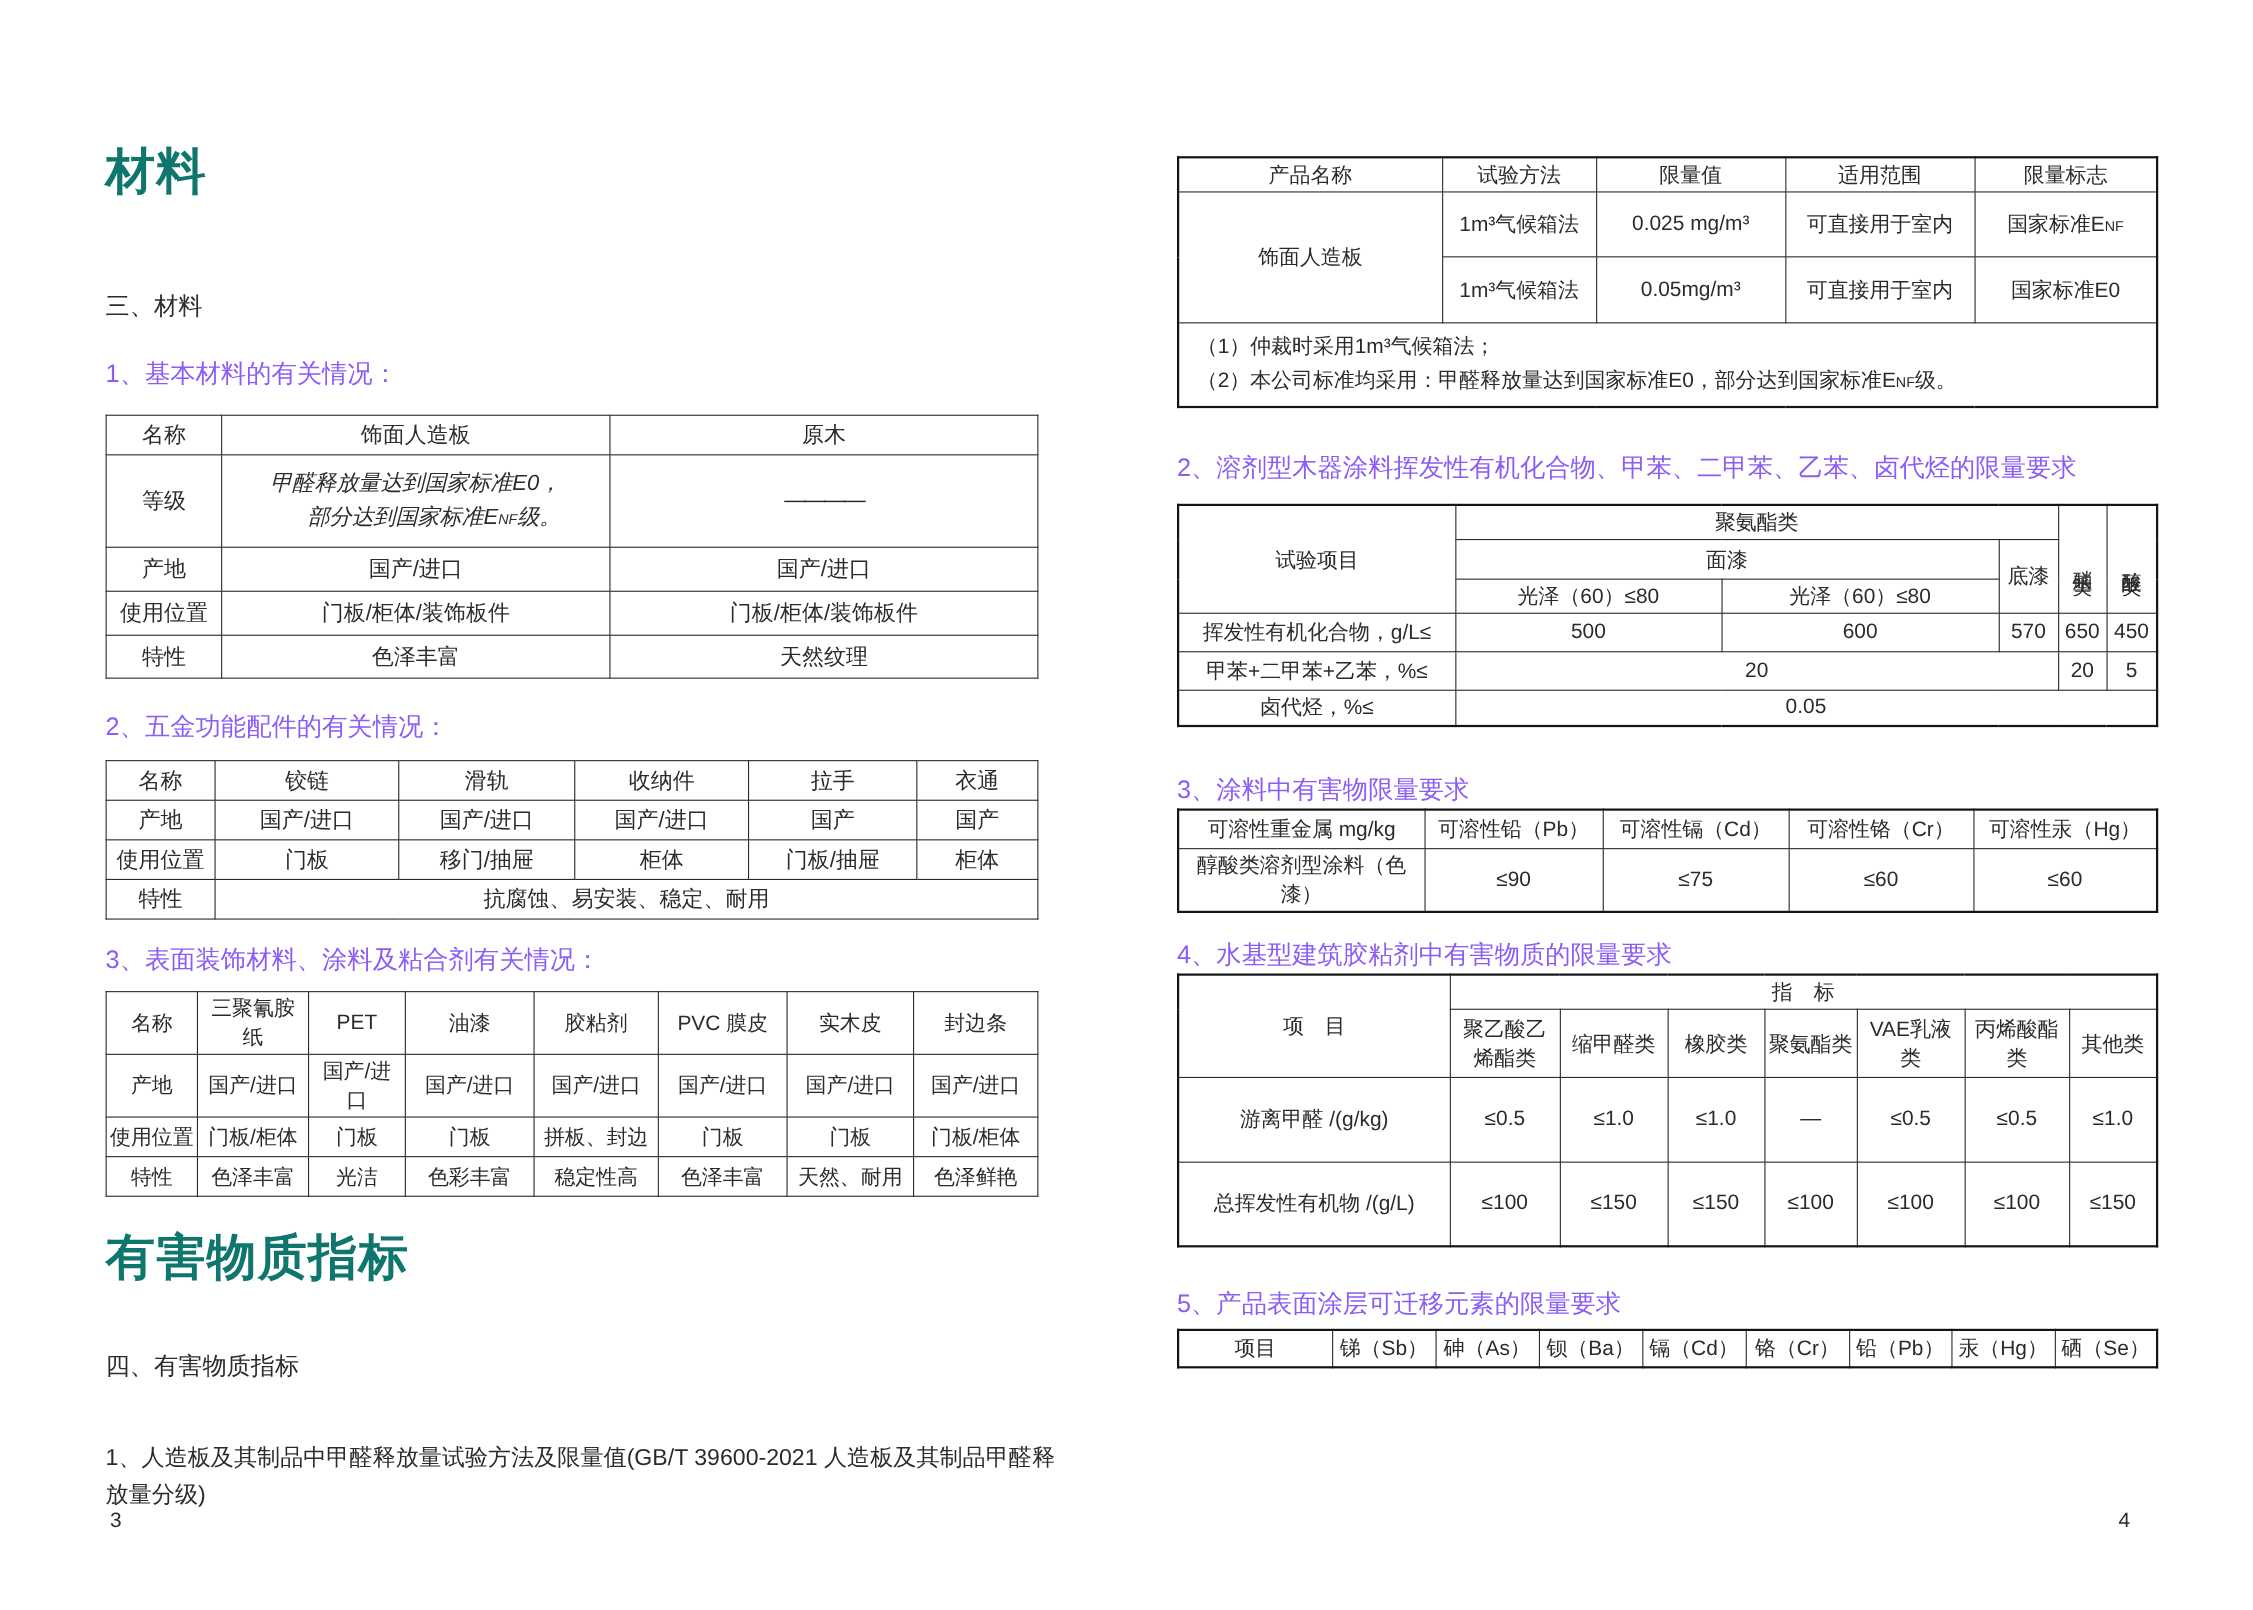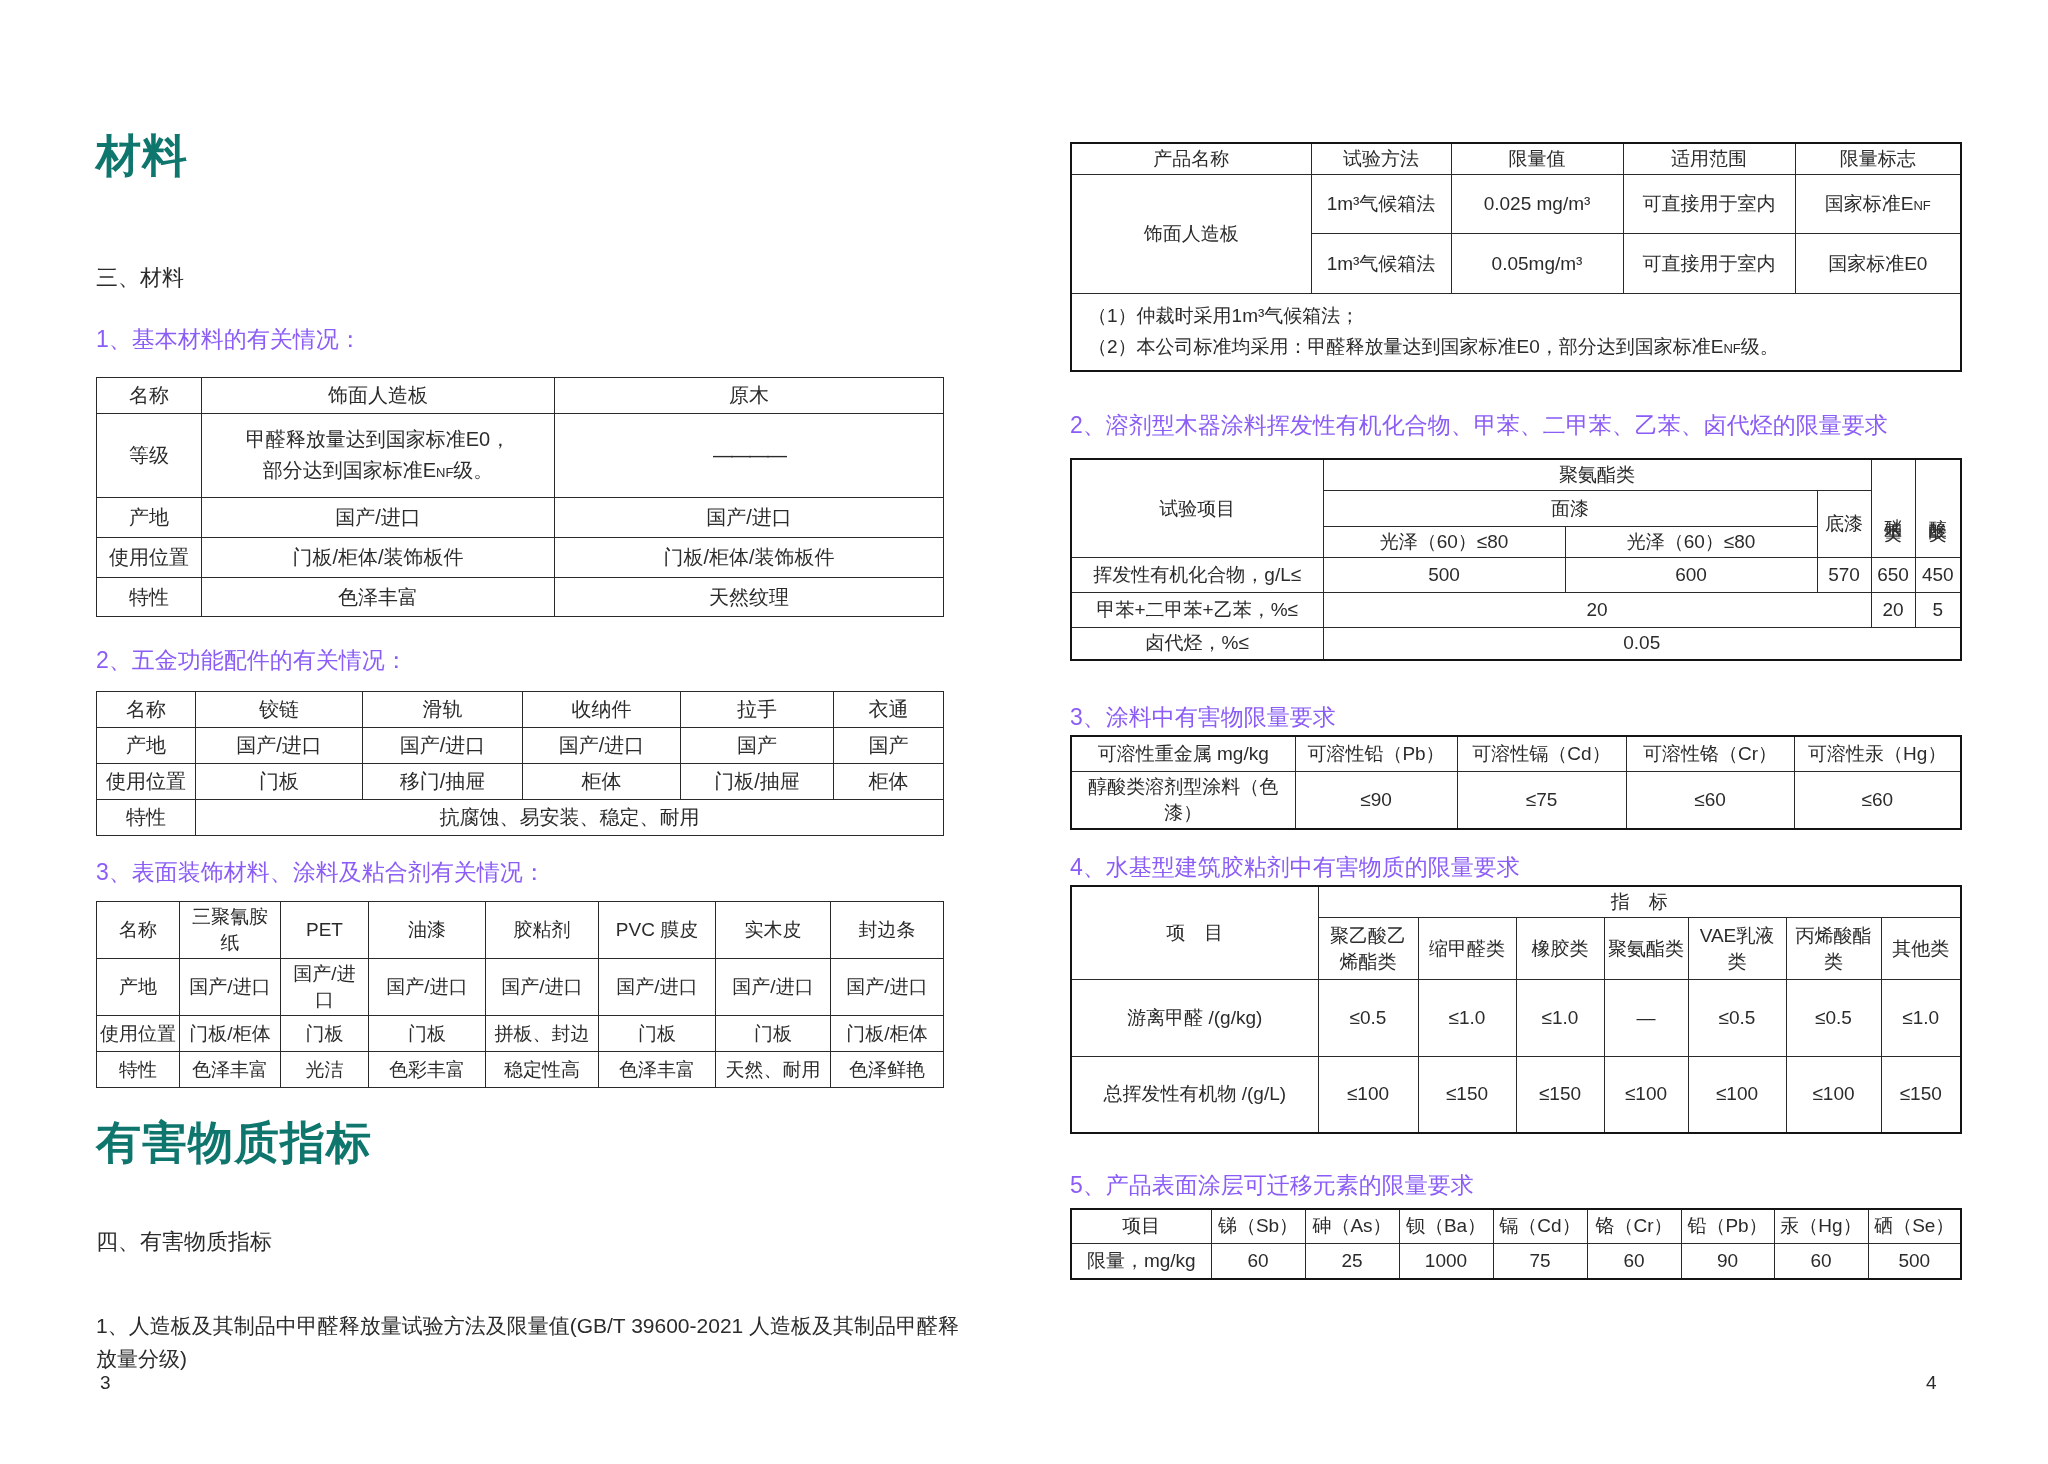--- a/index.html
+++ b/index.html
@@ -23,21 +23,21 @@
   }
   .rt { border:2px solid #141414; }
   .rt td { font-size:19px; }
   .small td { font-size:19px; }
 
   .h27{height:27px}.h28{height:28px}.h30{height:30px}.h31{height:31px}.h32{height:32px}
   .h33{height:36px}.h34{height:34px}.h35{height:35px}.h36{height:36px}.h39{height:39px}
   .h40{height:40px}.h59{height:59px}.h60{height:60px}.h62{height:62px}.h71{height:71px}
   .h76{height:76px}.h77{height:77px}.h84{height:84px}
 
-  .grade-block { display:inline-block; text-align:center; line-height:31px; font-size:20px; }
+  .grade-block { display:inline-block; text-align:right; line-height:31px; font-size:20px;font-style:italic; }
   .subsc { font-size:13px; }
   .dash { display:inline-block; letter-spacing:-2px; }
 
   .notes-cell { text-align:left; padding:6px 10px 6px 16px; line-height:31px; font-size:19px; }
 
   .vcell { padding:0; }
   .vtext {
     writing-mode:vertical-rl; text-orientation:upright;
     margin:0 auto; font-size:18px; letter-spacing:3px; line-height:1;
   }
@@ -382,27 +382,16 @@
     <td>项目</td>
     <td>锑（Sb）</td>
     <td>砷（As）</td>
     <td>钡（Ba）</td>
     <td>镉（Cd）</td>
     <td>铬（Cr）</td>
     <td>铅（Pb）</td>
     <td>汞（Hg）</td>
     <td>硒（Se）</td>
   </tr>
-  <tr class="h36">
-    <td>限量，mg/kg</td>
-    <td>60</td>
-    <td>25</td>
-    <td>1000</td>
-    <td>75</td>
-    <td>60</td>
-    <td>90</td>
-    <td>60</td>
-    <td>500</td>
-  </tr>
 </tbody>
   </table>
 
 <div class="abs pageno" style="left:1926px;top:1372px;">4</div>
 
 </body></html>

